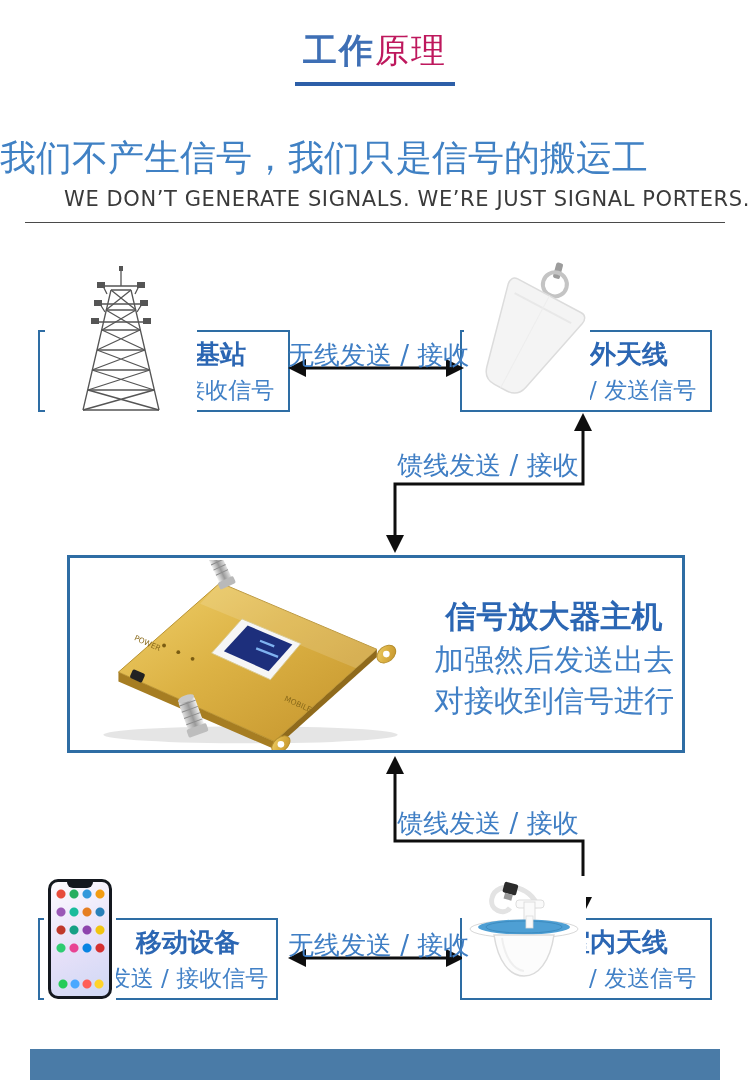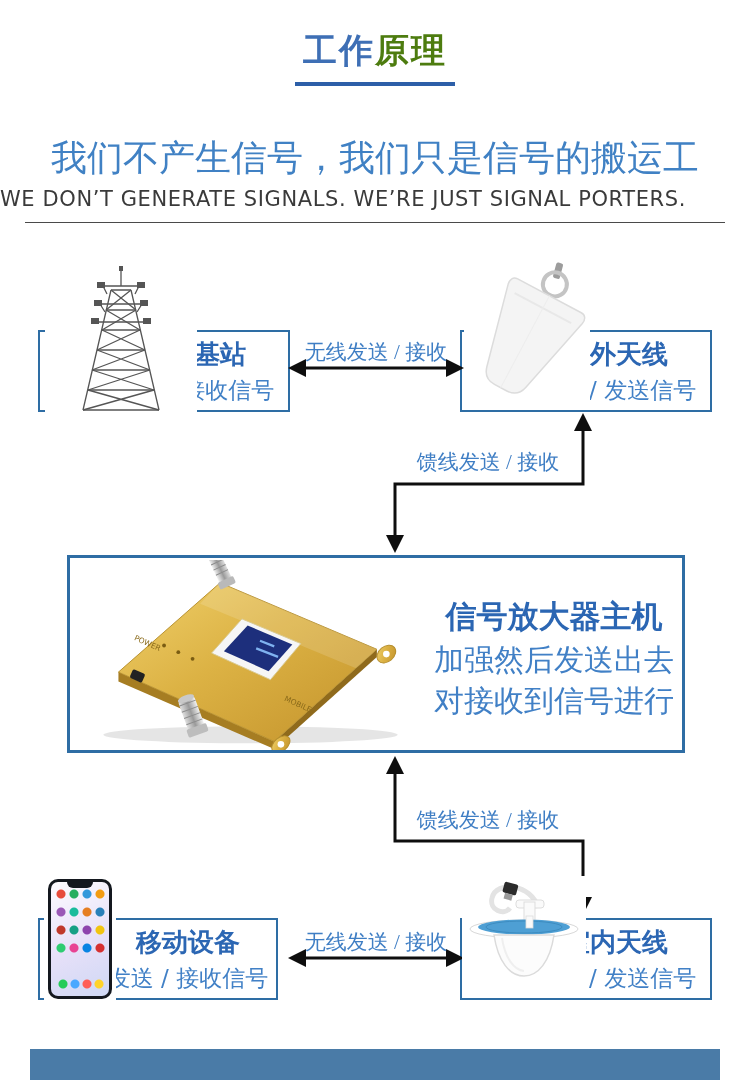--- a/index.html
+++ b/index.html
@@ -4,32 +4,32 @@
 <style>
   html,body{margin:0;padding:0;background:#fff;}
   .canvas{position:relative;width:750px;height:1080px;background:#fff;overflow:hidden;
           font-family:"DejaVu Sans","Liberation Sans",sans-serif;}
 
   
   .hd-title-row{position:absolute;top:28px;left:0;right:0;text-align:center;}
   .title-wrap{display:inline-block;padding:0 8px 8px 8px;border-bottom:4px solid #2D5FA8;
               font-size:34px;letter-spacing:2px;}
   .t-light{color:#3E6FB5;font-weight:700;}
-  .t-bold{color:#4d7c0f;font-weight:700;}
-  .hd-cn{position:absolute;top:134px;left:0;right:0;text-align:center;
+  .t-bold{color:#be185d;font-weight:400;}
+  .hd-cn{position:absolute;top:134px;left:0;right:0;
          font-size:36px;color:#4081C4;white-space:nowrap;}
-  .hd-en{position:absolute;top:187px;left:0;right:0;text-align:left;
+  .hd-en{position:absolute;top:187px;left:0;right:0;text-align:right;
          font-size:21px;color:#3A3A3A;letter-spacing:0.6px;white-space:nowrap;}
   .hd-divider{position:absolute;top:222px;left:25px;width:700px;height:1px;background:#4A4A4A;}
 
   
   .connectors{position:absolute;left:0;top:0;z-index:2;}
   .connectors path{stroke:#0E0E0E;stroke-width:3;fill:none;}
   .connectors polygon{fill:#0E0E0E;stroke:none;}
-  .link-label{position:absolute;z-index:3;text-align:center;font-size:21px;color:#3F7EC4;white-space:nowrap;font-family:Liberation Serif, serif;}
+  .link-label{position:absolute;z-index:3;text-align:center;font-size:26px;color:#3F7EC4;white-space:nowrap;}
 
   
   .node-box{position:absolute;box-sizing:border-box;border:2px solid #2E6DA4;background:transparent;z-index:1;}
   .box-text{position:absolute;left:62px;right:2px;top:0;bottom:0;display:flex;flex-direction:column;
             justify-content:center;align-items:center;gap:3px;z-index:3;}
   .box-title{font-size:26px;font-weight:700;color:#2B66B3;white-space:nowrap;}
   .box-sub{font-size:23px;color:#4180C6;white-space:nowrap;}
 
   .img-holder{position:absolute;background:#fff;z-index:2;}
 

